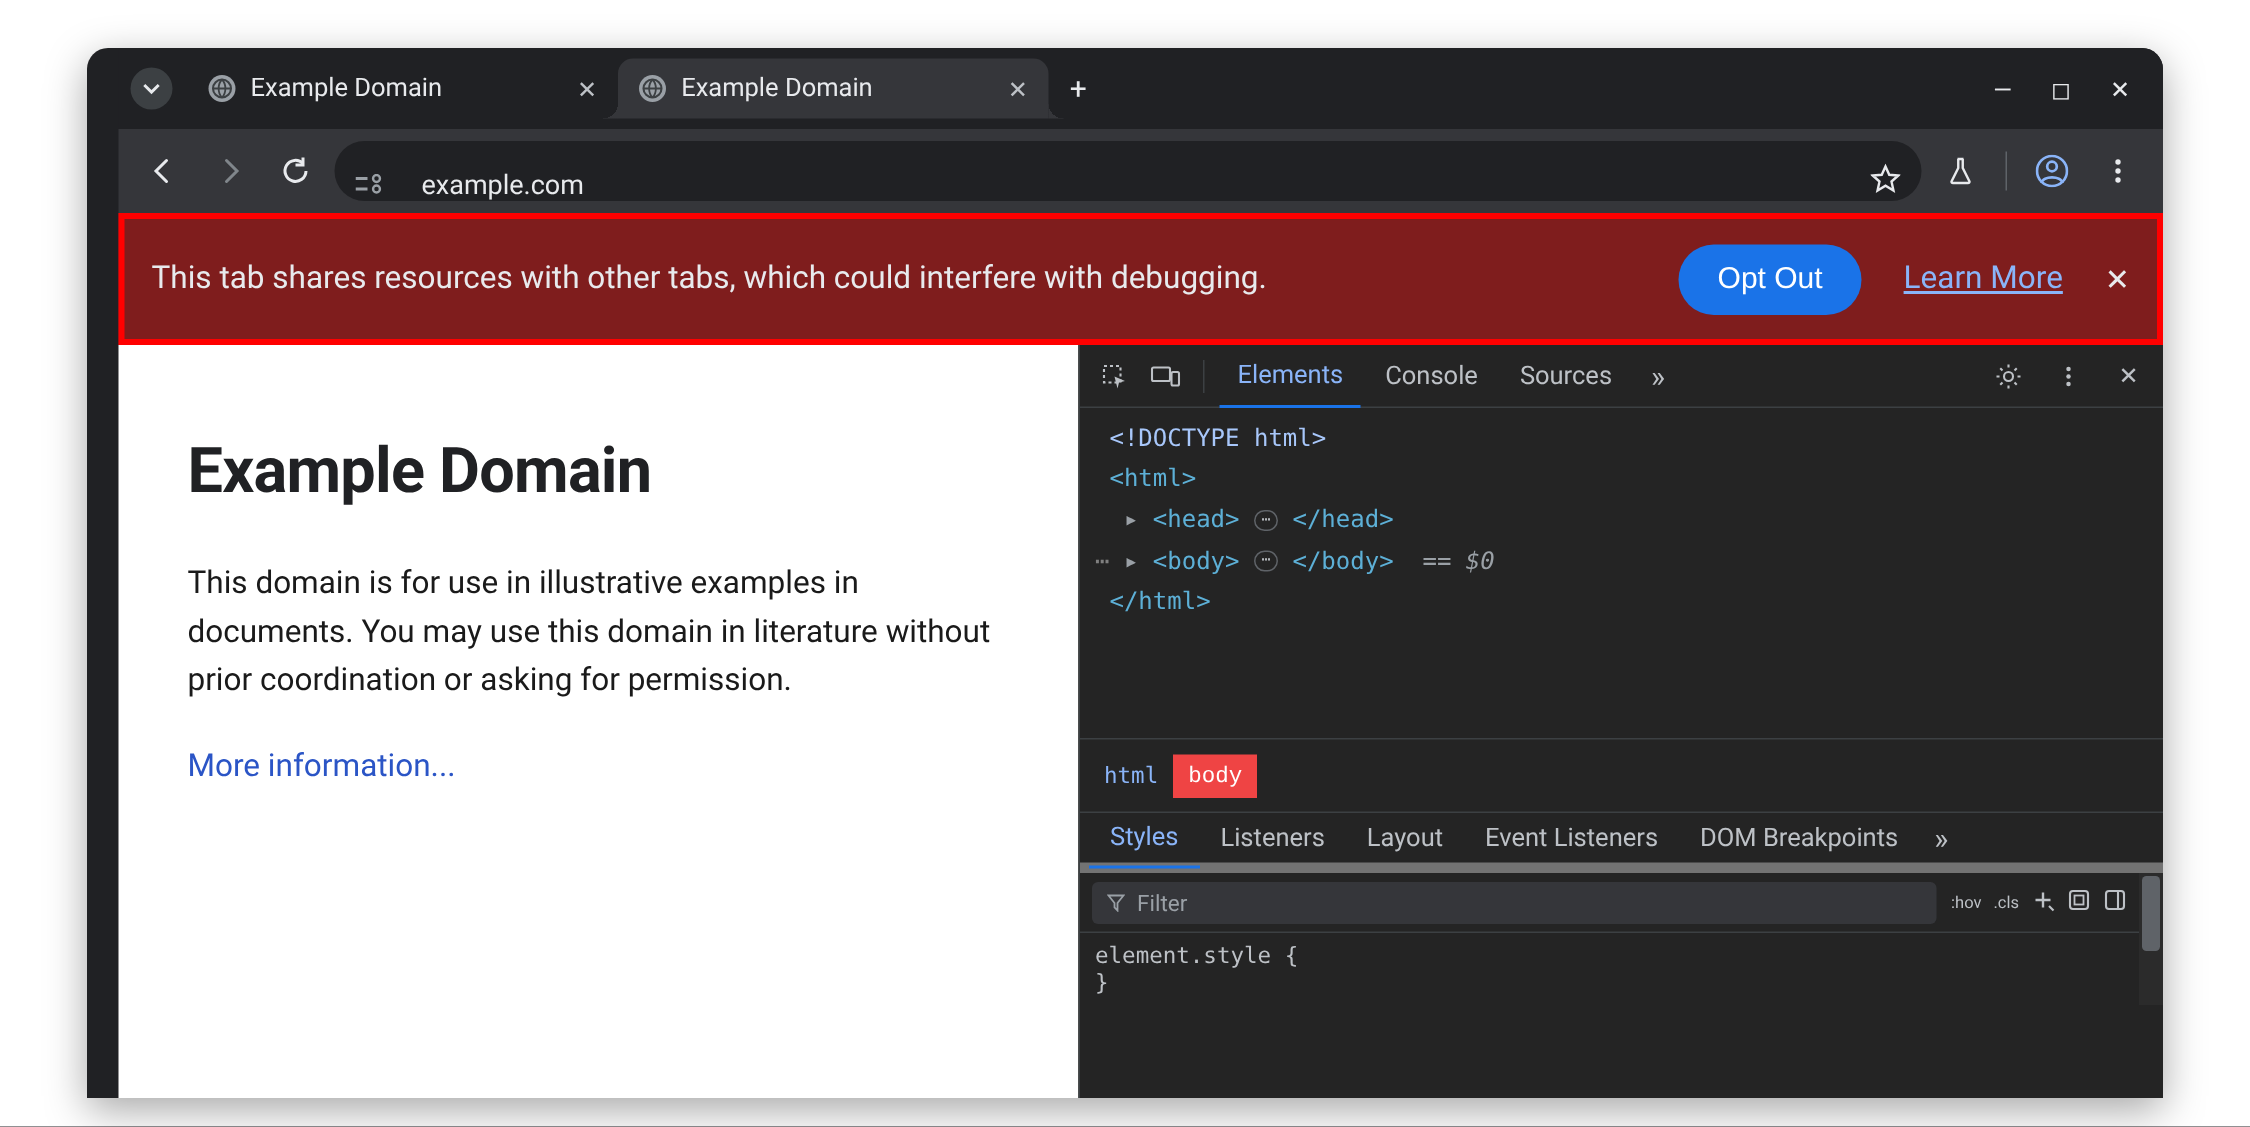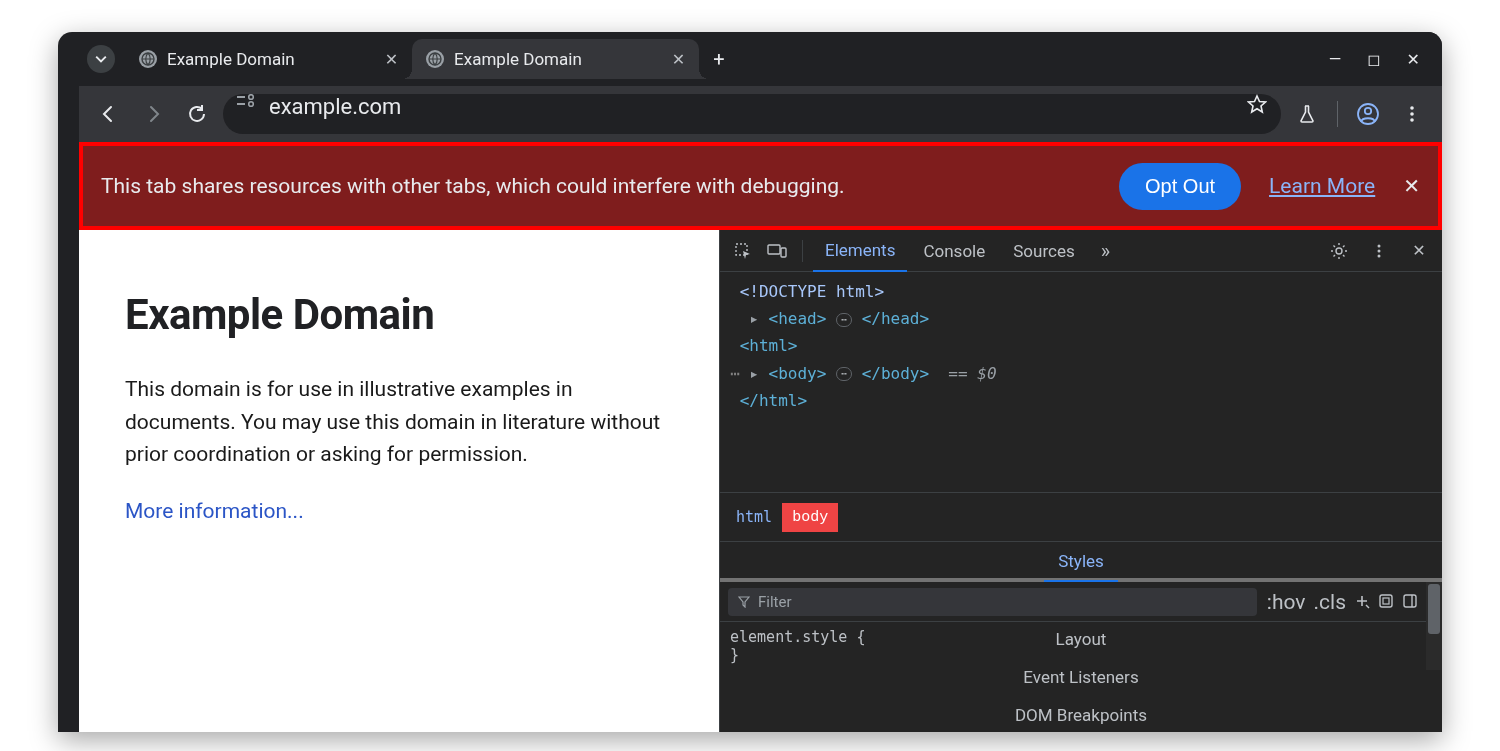--- a/index.html
+++ b/index.html
@@ -12,21 +12,21 @@
 .tab .close { color: #bdc1c6; font-size: 16px; margin-left: 80px; cursor: pointer; }
 .tab.active { background: #35363a; }
 .tab.active::before { content:""; position:absolute; left:-10px; bottom:0; width:10px; height:10px; background: radial-gradient(circle at 0 0, transparent 10px, #35363a 10px); }
 .tab.active::after { content:""; position:absolute; right:-10px; bottom:0; width:10px; height:10px; background: radial-gradient(circle at 100% 0, transparent 10px, #35363a 10px); }
 .newtab { color: #e8eaed; font-size: 20px; padding: 0 14px; cursor: pointer; }
 .winctrls { margin-left: auto; display: flex; gap: 26px; color: #e8eaed; padding-right: 14px; }
 .winctrls span { cursor: pointer; font-size: 16px; }
 .toolbar { display: flex; align-items: center; height: 56px; background: #35363a; padding: 0 12px; gap: 8px; }
 .toolbar .navbtn { width: 36px; height: 36px; display: flex; align-items: center; justify-content: center; color: #e8eaed; border-radius: 18px; cursor: pointer; }
 .toolbar .navbtn.disabled { color: #80868b; }
-.omnibox { flex: 1; display: flex; align-items: flex-start; background: #202124; border-radius: 22px; height: 40px; padding: 0 14px; color: #e8eaed; font-size: 22px; gap: 12px; }
+.omnibox { flex: 1; display: flex; align-items: flex-end; background: #202124; border-radius: 22px; height: 40px; padding: 0 14px; color: #e8eaed; font-size: 18px; gap: 24px; }
 .omnibox .siteicon { color: #9aa0a6; font-size: 14px; letter-spacing: -1px; }
 .omnibox .star { margin-left: auto; color: #e8eaed; cursor: pointer; }
 .toolbar .ticon { width: 36px; height: 36px; display: flex; align-items: center; justify-content: center; color: #e8eaed; cursor: pointer; }
 .toolbar .divider { width: 1px; height: 26px; background: #5f6368; margin: 0 4px; }
 .profile { color: #8ab4f8; }
 .infobar { border: 4px solid #ff0000; margin: 0; height: 88px; background: #7f1d1d; display: flex; align-items: center; padding: 0 18px; color: #e8eaed; font-size: 21px; }
 .infobar .msg { flex: 1; color: #e8eaed; }
 .infobar .optout { background: #1a73e8; color: #fff; border: none; border-radius: 24px; padding: 12px 26px; font-size: 20px; cursor: pointer; margin-right: 28px; }
 .infobar .learn { color: #8ab4f8; text-decoration: underline; font-size: 21px; cursor: pointer; margin-right: 28px; }
 .infobar .close { color: #e8eaed; font-size: 20px; cursor: pointer; }
@@ -46,27 +46,27 @@
 .dt-elements .tag { color: #5db0d7; }
 .dt-elements .punct { color: #a8c7fa; margin-top: 16px; }
 .dt-elements .dots { color: #bdc1c6; display:inline-block; border:1px solid #5f6368; border-radius:8px; font-size:10px; padding:0 4px; line-height:12px; vertical-align:middle; }
 .dt-elements .sel { color: #9aa0a6; font-style: italic; }
 .dt-elements .row { white-space: pre; }
 .dt-elements .arrow { color:#9aa0a6; }
 .dt-elements .pre { color:#808080; }
 .dt-crumbs { display: flex; align-items: center; border-top: 1px solid #3c4043; border-bottom: 1px solid #3c4043; height: 50px; padding: 0 6px; font-family: Menlo, Consolas, monospace; font-size: 15px; }
 .dt-crumbs .crumb { padding: 6px 10px; color: #8ab4f8; cursor:pointer; }
 .dt-crumbs .crumb.sel { background: #ef4444; color: #fff; font-family: Liberation Mono, monospace; }
-.dt-subtabs { display: flex; align-items: center; height: 40px; border-bottom: 4px solid #737373; padding: 0 6px; gap: 0; flex-direction: column; }
+.dt-subtabs { display: flex; align-items: center; height: 40px; border-bottom: 7px solid #737373; padding: 0 6px; gap: 0; }
 .dt-subtab { padding: 9px 14px; color: #bdc1c6; cursor: pointer; font-size: 17px; }
 .dt-subtab.active { color: #8ab4f8; border-bottom: 2px solid #1a73e8; }
 .dt-more { color: #bdc1c6; padding: 0 10px; font-size: 20px; cursor:pointer; }
 .dt-filterbar { display: flex; align-items: center; height: 40px; border-bottom: 1px solid #3c4043; padding: 0 8px; gap: 10px; }
 .dt-filter { flex: 1; display: flex; align-items: center; background: #35363a; border-radius: 4px; height: 28px; padding: 0 10px; color: #9aa0a6; gap: 8px; font-size: 15px; }
-.dt-toggles { display: flex; gap: 8px; color: #bdc1c6; font-size: 21px; align-items:center; }
+.dt-toggles { display: flex; gap: 8px; color: #bdc1c6; font-size: 11px; align-items:center; }
 .dt-toggles span { cursor: pointer; }
 .dt-styles { font-family: Menlo, Consolas, monospace; font-size: 15px; padding: 6px 10px; color: #bdc1c6; }
 .scrollbar-track { width: 16px; background: #2b2b2b; }
 .scrollbar-area { position: relative; }
 .scrollbar-area .thumb { position:absolute; right:2px; top:2px; width:12px; height:50px; background:#5f6368; border-radius:3px; }
 </style>
 </head>
 <body>
 
 <div class="browser">
@@ -206,22 +206,22 @@
                 <circle cx="7" cy="8" r="1.5" fill="#bdc1c6"></circle>
                 <circle cx="7" cy="13" r="1.5" fill="#bdc1c6"></circle>
               </svg>
           </div>
           <div class="dt-ibtn">✕</div>
         </div>
       </div>
 
       <div class="dt-elements">
         <div class="row"> <span class="punct">&lt;!DOCTYPE html&gt;</span></div>
+        <div class="row"> <span class="tag">&lt;html&gt;</span></div>
         <div class="row">  <span class="arrow">▸ </span><span class="tag">&lt;head&gt;</span> <span class="dots">⋯</span> <span class="tag">&lt;/head&gt;</span></div>
-        <div class="row"> <span class="tag">&lt;html&gt;</span></div>
         <div class="row"><span class="pre">⋯ </span><span class="arrow">▸ </span><span class="tag">&lt;body&gt;</span> <span class="dots">⋯</span> <span class="tag">&lt;/body&gt;</span>  <span class="sel">== $0</span></div>
         <div class="row"> <span class="tag">&lt;/html&gt;</span></div>
       </div>
 
       <div class="dt-crumbs">
         <span class="crumb">html</span>
         <span class="crumb sel">body</span>
       </div>
 
       <div class="dt-subtabs">

